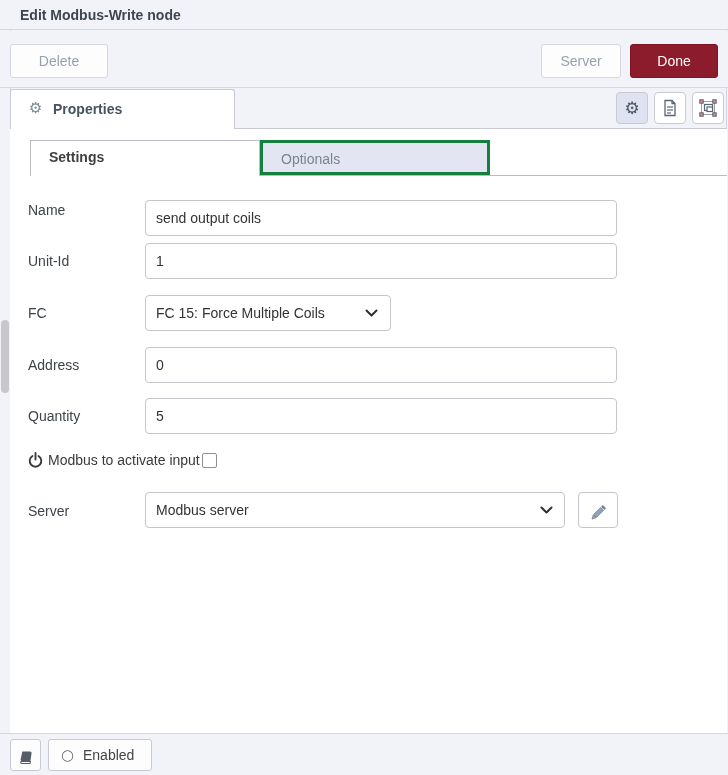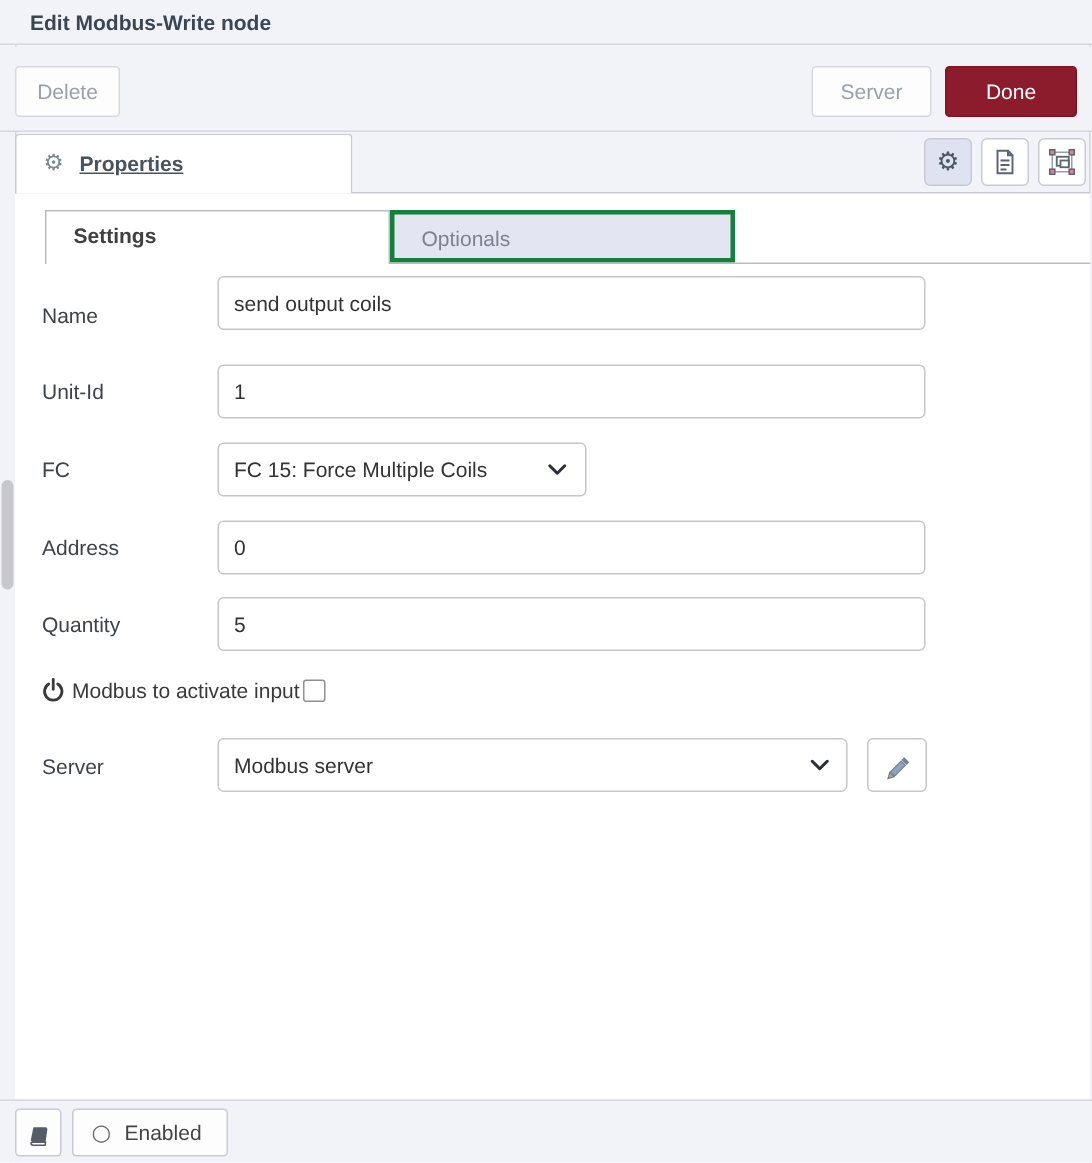--- a/index.html
+++ b/index.html
@@ -12,28 +12,28 @@
   .edge-right { position:absolute; left:726px; top:0; width:1px; height:775px; background:#d5d5df; }
   .scroll-thumb { position:absolute; left:1px; top:320px; width:8px; height:73px; background:#c7c7cd; border-radius:4px; }
 
   
   .hdr { position:absolute; left:0; top:0; width:728px; height:30px; background:#f2f3f9; border-bottom:1px solid #d6d6e0; }
   .hdr-title { position:absolute; left:20px; top:0; line-height:30px; font-size:14px; font-weight:bold; color:#3c4652; }
 
   
   .tbar { position:absolute; left:0; top:31px; width:728px; height:57px; background:#f2f3f9; border-bottom:1px solid #d6d6e0; }
   .btn { position:absolute; height:34px; border:1px solid #d7d7e0; border-radius:3px; background:#fdfdfe; color:#97a1ad; font-size:14px; font-family:"Liberation Sans",sans-serif; text-align:center; cursor:pointer; }
-  .btn-delete { left:10px; top:13px; width:70px; }
+  .btn-delete { left:10px; top:13px; width:98px; }
   .btn-cancel { left:541px; top:13px; width:80px; }
   .btn-done { left:630px; top:13px; width:88px; background:#8c1c2b; border-color:#7c1424; color:#ffffff; }
 
   
   .tab-props { position:absolute; left:10px; top:89px; width:225px; height:40px; background:#ffffff; border:1px solid #c9c9d3; border-bottom:none; border-radius:3px 3px 0 0; z-index:3; }
   .tab-props .glyph { position:absolute; left:18px; top:9px; font-size:15px; color:#7c8896; font-family:"DejaVu Sans",sans-serif; }
-  .tab-props .lbl { position:absolute; left:42px; top:0; line-height:39px; font-size:14px; font-weight:bold; color:#47535f;text-decoration:underline; }
+  .tab-props .lbl { position:absolute; left:42px; top:0; line-height:39px; font-size:14px; font-weight:bold; color:#47535f; }
   .icon-btn { position:absolute; top:92px; width:32px; height:32px; background:#ffffff; border:1px solid #c9c9d3; border-radius:4px; z-index:3; text-align:center; cursor:pointer; }
   .icon-btn.active { background:#dfe2f1; }
   .icon-btn svg, .icon-btn .glyph { pointer-events:none; }
   .icon-btn .glyph { font-size:17px; line-height:30px; color:#4a5866; font-family:"DejaVu Sans",sans-serif; }
   .ib-1 { left:616px; } .ib-2 { left:654px; } .ib-3 { left:692px; }
 
   
   .panel { position:absolute; left:10px; top:128px; width:717px; height:605px; background:#ffffff; border-top:1px solid #c9c9d3; z-index:1; }
 
   
@@ -43,21 +43,21 @@
   .st-settings .lbl { font-weight:bold; color:#404040; }
   .st-optionals { left:260px; background:#e3e6f2; border:3px solid #15803d; }
   .st-optionals .lbl { color:#7a8490; }
   .subtab-line { position:absolute; left:30px; top:175px; width:697px; height:1px; background:#b9bcc6; z-index:2; }
 
   
   .flabel { position:absolute; left:28px; font-size:14px; color:#3e434b; z-index:2; }
   .finput { position:absolute; left:145px; width:472px; height:36px; border:1px solid #c6c6cc; border-radius:4px; font-size:14px; color:#333; padding:0 10px; font-family:"Liberation Sans",sans-serif; background:#fff; z-index:2; outline:none; }
   select.finput { -webkit-appearance:none; appearance:none; }
   .chev { position:absolute; z-index:3; pointer-events:none; }
-  .row-name-l { top:202px; } .row-name-i { top:184px; }
+  .row-name-l { top:202px; } .row-name-i { top:200px; }
   .row-unit-l { top:253px; } .row-unit-i { top:243px; }
   .row-fc-l { top:305px; } .row-fc-i { top:295px; width:246px; }
   .row-addr-l { top:357px; } .row-addr-i { top:347px; }
   .row-qty-l { top:408px; } .row-qty-i { top:398px; }
   .row-srv-l { top:503px; } .row-srv-i { top:492px; width:420px; }
   .chev-fc { left:365px; top:309px; }
   .chev-srv { left:540px; top:506px; }
 
   .delay-row { position:absolute; left:28px; top:450px; height:22px; z-index:2; }
   .delay-icon { position:absolute; left:0; top:2px; }

